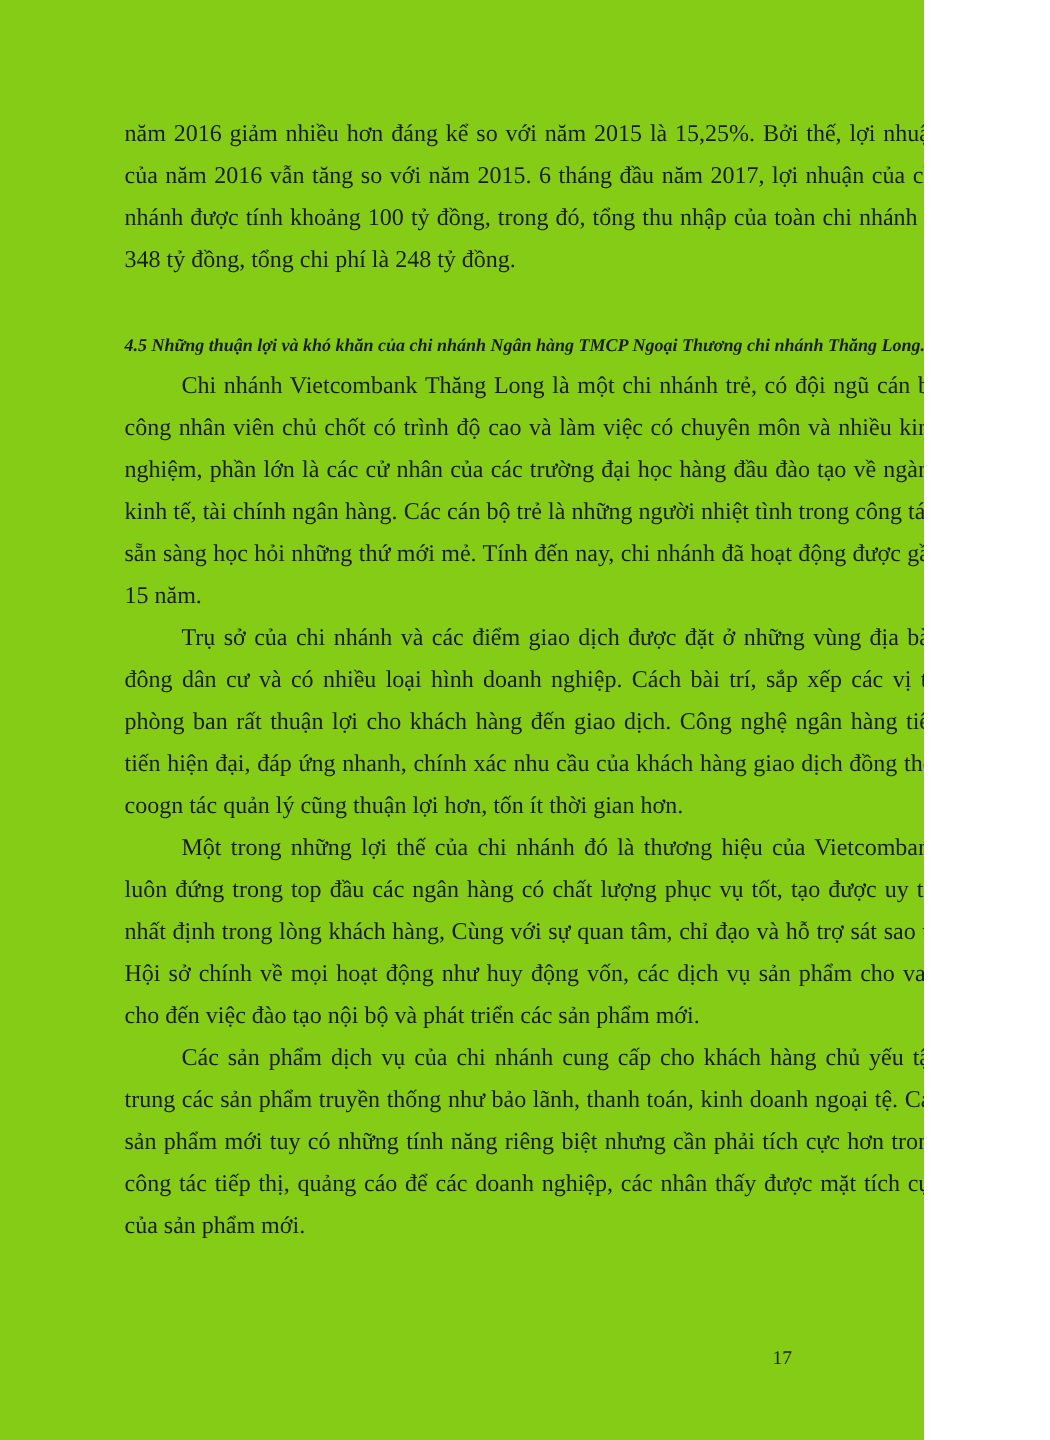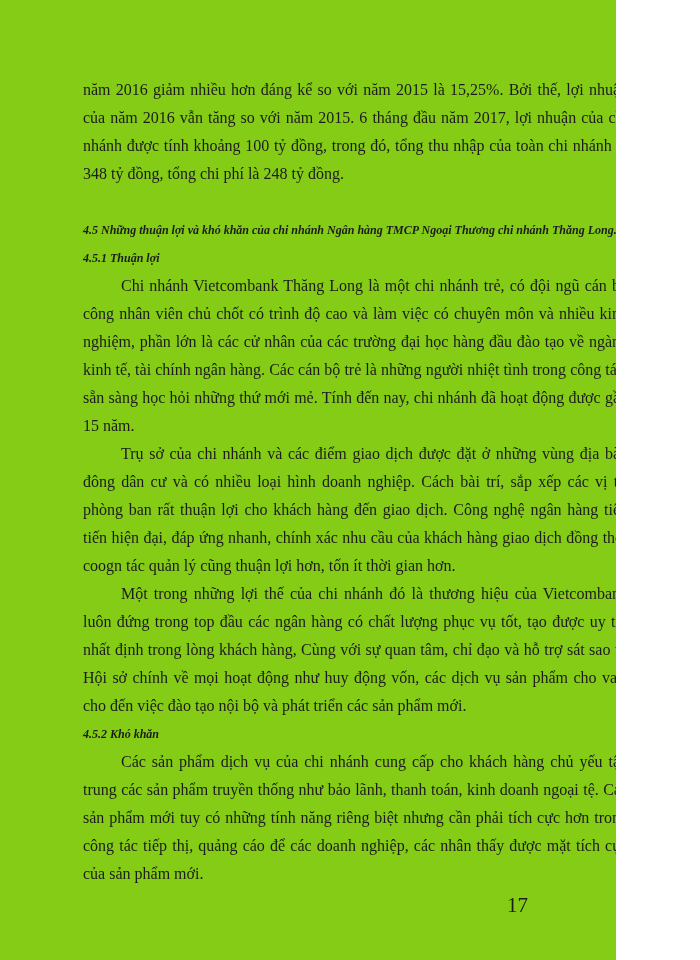--- a/index.html
+++ b/index.html
@@ -40,43 +40,41 @@
     font-style: italic;
     text-align: justify;
   }
   .content .heading.space-before {
     margin-top: 28px;
   }
   .page-number {
     position: absolute;
     right: 88px;
     bottom: 46px;
-    font-size: 21px;
+    font-size: 13px;
     line-height: 18px;
     color: #1c1c1c;
   }
 </style>
 </head>
 <body>
 
 <div class="page">
   <div class="content">
 
     <p>năm 2016 giảm nhiều hơn đáng kể so với năm 2015 là 15,25%. Bởi thế, lợi nhuận của năm 2016 vẫn tăng so với năm 2015. 6 tháng đầu năm 2017, lợi nhuận của chi nhánh được tính khoảng 100 tỷ đồng, trong đó, tổng thu nhập của toàn chi nhánh là 348 tỷ đồng, tổng chi phí là 248 tỷ đồng.</p>
 
     <p class="heading space-before">4.5 Những thuận lợi và khó khăn của chi nhánh Ngân hàng TMCP Ngoại Thương chi nhánh Thăng Long.</p>
 
-    <p class="heading">4.5.1 Thuận lợi</p>
 
     <p class="indent">Chi nhánh Vietcombank Thăng Long là một chi nhánh trẻ, có đội ngũ cán bộ công nhân viên chủ chốt có trình độ cao và làm việc có chuyên môn và nhiều kinh nghiệm, phần lớn là các cử nhân của các trường đại học hàng đầu đào tạo về ngành kinh tế, tài chính ngân hàng. Các cán bộ trẻ là những người nhiệt tình trong công tác, sẵn sàng học hỏi những thứ mới mẻ. Tính đến nay, chi nhánh đã hoạt động được gần 15 năm.</p>
 
     <p class="indent">Trụ sở của chi nhánh và các điểm giao dịch được đặt ở những vùng địa bàn đông dân cư và có nhiều loại hình doanh nghiệp. Cách bài trí, sắp xếp các vị trí phòng ban rất thuận lợi cho khách hàng đến giao dịch. Công nghệ ngân hàng tiên tiến hiện đại, đáp ứng nhanh, chính xác nhu cầu của khách hàng giao dịch đồng thời coogn tác quản lý cũng thuận lợi hơn, tốn ít thời gian hơn.</p>
 
     <p class="indent">Một trong những lợi thế của chi nhánh đó là thương hiệu của Vietcombank luôn đứng trong top đầu các ngân hàng có chất lượng phục vụ tốt, tạo được uy tín nhất định trong lòng khách hàng, Cùng với sự quan tâm, chỉ đạo và hỗ trợ sát sao từ Hội sở chính về mọi hoạt động như huy động vốn, các dịch vụ sản phẩm cho vay, cho đến việc đào tạo nội bộ và phát triển các sản phẩm mới.</p>
 
-    <p class="heading">4.5.2 Khó khăn</p>
 
     <p class="indent">Các sản phẩm dịch vụ của chi nhánh cung cấp cho khách hàng chủ yếu tập trung các sản phẩm truyền thống như bảo lãnh, thanh toán, kinh doanh ngoại tệ. Các sản phẩm mới tuy có những tính năng riêng biệt nhưng cần phải tích cực hơn trong công tác tiếp thị, quảng cáo để các doanh nghiệp, các nhân thấy được mặt tích cực của sản phẩm mới.</p>
 
   </div>
 
   <div class="page-number">17</div>
 </div>
 
 </body></html>

